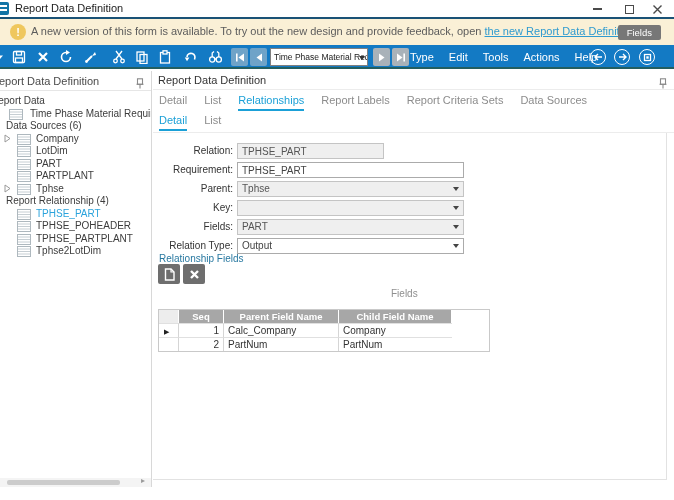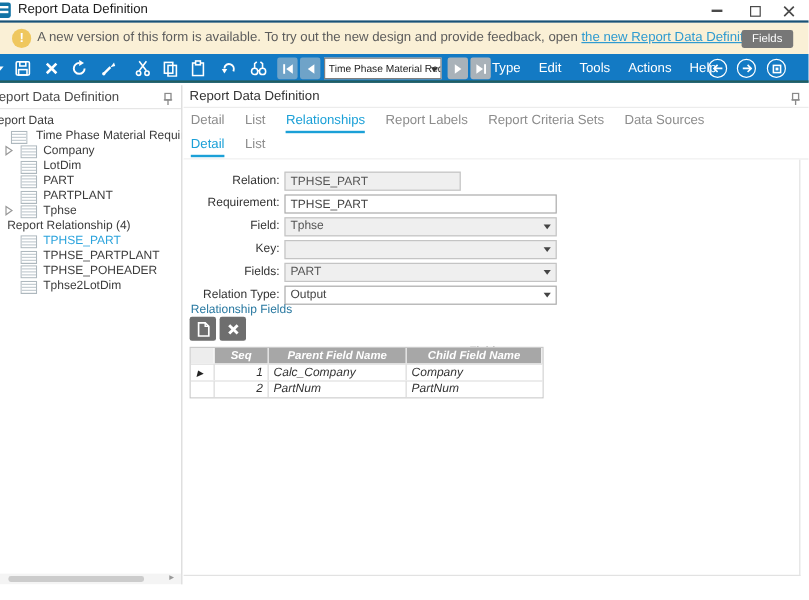--- a/index.html
+++ b/index.html
@@ -77,21 +77,21 @@
   .finp.dis { background:#EFEFEF; border-color:#C4C4C4; color:#555; }
   .fdd { position:absolute; left:84px; height:16px; border:1px solid #ABABAB; background:#fff; font-size:10px; color:#444; line-height:14px; padding:0 16px 0 4px; cursor:pointer; }
   .fdd.dis { background:#EFEFEF; border-color:#C4C4C4; color:#555; }
   .fdd .caret { position:absolute; right:4px; top:5px; width:0; height:0; border-left:3.5px solid transparent; border-right:3.5px solid transparent; border-top:4px solid #444; }
 
   .rf-label { position:absolute; left:6px; top:120px; font-size:10px; color:#2878A0; cursor:pointer; }
   .rf-btns { position:absolute; left:5px; top:131px; display:flex; gap:3px; }
   .rf-btn { width:22px; height:20px; background:#6E6E6E; border:none; border-radius:2px; display:flex; align-items:center; justify-content:center; cursor:pointer; }
   .fields-label { position:absolute; left:238px; top:155px; font-size:10px; color:#8F8F8F; }
 
-  .grid { position:absolute; left:5px; top:156px; width:295px; border:1px solid #C9C9C9;font-style:italic; }
+  .grid { position:absolute; left:5px; top:176px; width:332px; border:1px solid #C9C9C9; }
   .grow { display:flex; }
   .gc { border-right:1px solid #D5D5D5; overflow:hidden; white-space:nowrap; }
   .gc:last-child { border-right:none; }
   .ghead .gc { background:#A7A7A7; color:#fff; font-weight:bold; font-size:9.5px; text-align:center; line-height:13px; height:13px; border-right:1px solid #fff; }
   .ghead .gc.sel { background:#EDEDED; border-right:1px solid #fff; }
   .gdata .gc { height:14px; font-size:10px; color:#333; line-height:14px; background:#fff; border-top:1px solid #E0E0E0; cursor:text; }
   .gc.sel { width:20px; } .gc.c-seq { width:45px; } .gc.c-par { width:115px; } .gc.c-chi { width:113px; }
   .gc.c-seq.num { text-align:right; padding-right:4px; }
   .gc.txt { padding-left:4px; }
   .rowmark { font-size:7px; color:#222; padding-left:5px; }
@@ -259,20 +259,21 @@
       </div>
       <div class="tree-body">
         <div class="tnode t-root"><span class="lbl">Report Data</span></div>
         <div class="tnode t-l1">
           <span class="icon"><svg width="14" height="11" viewBox="0 0 14 11">
                 <rect x="0.5" y="0.5" width="13" height="10" fill="#fff" stroke="#AEB8BE"></rect>
                 <path d="M1 3 H13 M1 5.5 H13 M1 8 H13" stroke="#C6CED3" stroke-width="1"></path>
               </svg></span>
           <span class="lbl">Time Phase Material Requirement</span>
         </div>
+        <div class="tnode t-grp"><span class="lbl">Data Sources (6)</span></div>
         <div class="tnode t-l2">
           <span class="exp"><svg width="7" height="9" viewBox="0 0 7 9">
                 <path d="M1 1 L6 4.5 L1 8 Z" fill="none" stroke="#9a9a9a"></path>
               </svg></span>
           <span class="icon"><svg width="14" height="11" viewBox="0 0 14 11">
                 <rect x="0.5" y="0.5" width="13" height="10" fill="#fff" stroke="#AEB8BE"></rect>
                 <path d="M1 3 H13 M1 5.5 H13 M1 8 H13" stroke="#C6CED3" stroke-width="1"></path>
               </svg></span>
           <span class="lbl">Company</span>
         </div>
@@ -313,28 +314,28 @@
                 <rect x="0.5" y="0.5" width="13" height="10" fill="#fff" stroke="#AEB8BE"></rect>
                 <path d="M1 3 H13 M1 5.5 H13 M1 8 H13" stroke="#C6CED3" stroke-width="1"></path>
               </svg></span>
           <span class="lbl">TPHSE_PART</span>
         </div>
         <div class="tnode t-l2">
           <span class="icon"><svg width="14" height="11" viewBox="0 0 14 11">
                 <rect x="0.5" y="0.5" width="13" height="10" fill="#fff" stroke="#AEB8BE"></rect>
                 <path d="M1 3 H13 M1 5.5 H13 M1 8 H13" stroke="#C6CED3" stroke-width="1"></path>
               </svg></span>
+          <span class="lbl">TPHSE_POHEADER</span>
+        </div>
+        <div class="tnode t-l2">
+          <span class="icon"><svg width="14" height="11" viewBox="0 0 14 11">
+                <rect x="0.5" y="0.5" width="13" height="10" fill="#fff" stroke="#AEB8BE"></rect>
+                <path d="M1 3 H13 M1 5.5 H13 M1 8 H13" stroke="#C6CED3" stroke-width="1"></path>
+              </svg></span>
           <span class="lbl">TPHSE_PARTPLANT</span>
-        </div>
-        <div class="tnode t-l2">
-          <span class="icon"><svg width="14" height="11" viewBox="0 0 14 11">
-                <rect x="0.5" y="0.5" width="13" height="10" fill="#fff" stroke="#AEB8BE"></rect>
-                <path d="M1 3 H13 M1 5.5 H13 M1 8 H13" stroke="#C6CED3" stroke-width="1"></path>
-              </svg></span>
-          <span class="lbl">TPHSE_POHEADER</span>
         </div>
         <div class="tnode t-l2">
           <span class="icon"><svg width="14" height="11" viewBox="0 0 14 11">
                 <rect x="0.5" y="0.5" width="13" height="10" fill="#fff" stroke="#AEB8BE"></rect>
                 <path d="M1 3 H13 M1 5.5 H13 M1 8 H13" stroke="#C6CED3" stroke-width="1"></path>
               </svg></span>
           <span class="lbl">Tphse2LotDim</span>
         </div>
       </div>
       <div class="tree-hscroll">
@@ -371,21 +372,21 @@
       <div class="form-area">
         <div class="frow" style="top:10px;">
           <span class="flabel">Relation:</span>
           <input class="finp dis" style="width: 147px;" readonly="" value="TPHSE_PART">
         </div>
         <div class="frow" style="top:29px;">
           <span class="flabel">Requirement:</span>
           <input class="finp" style="width: 227px;" value="TPHSE_PART">
         </div>
         <div class="frow" style="top:48px;">
-          <span class="flabel">Field:</span>
+          <span class="flabel">Parent:</span>
           <div class="fdd dis" style="width:227px;"><span>Tphse</span><span class="caret"></span></div>
         </div>
         <div class="frow" style="top:67px;">
           <span class="flabel">Key:</span>
           <div class="fdd dis" style="width:227px;"><span></span><span class="caret"></span></div>
         </div>
         <div class="frow" style="top:86px;">
           <span class="flabel">Fields:</span>
           <div class="fdd dis" style="width:227px;"><span>PART</span><span class="caret"></span></div>
         </div>

